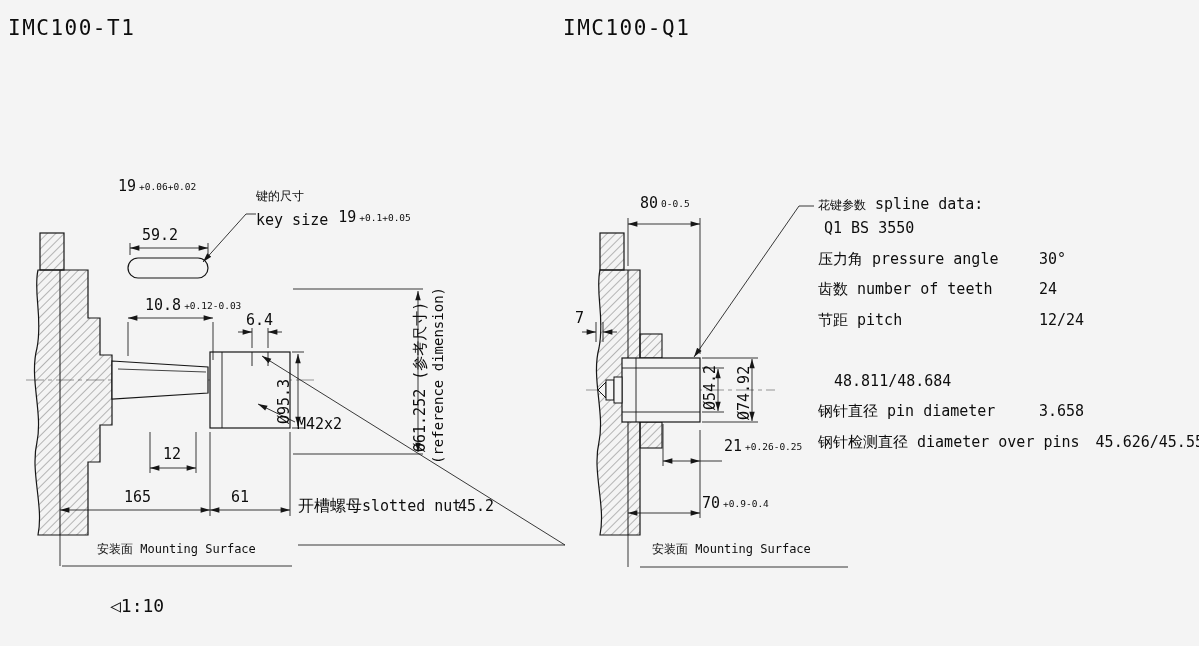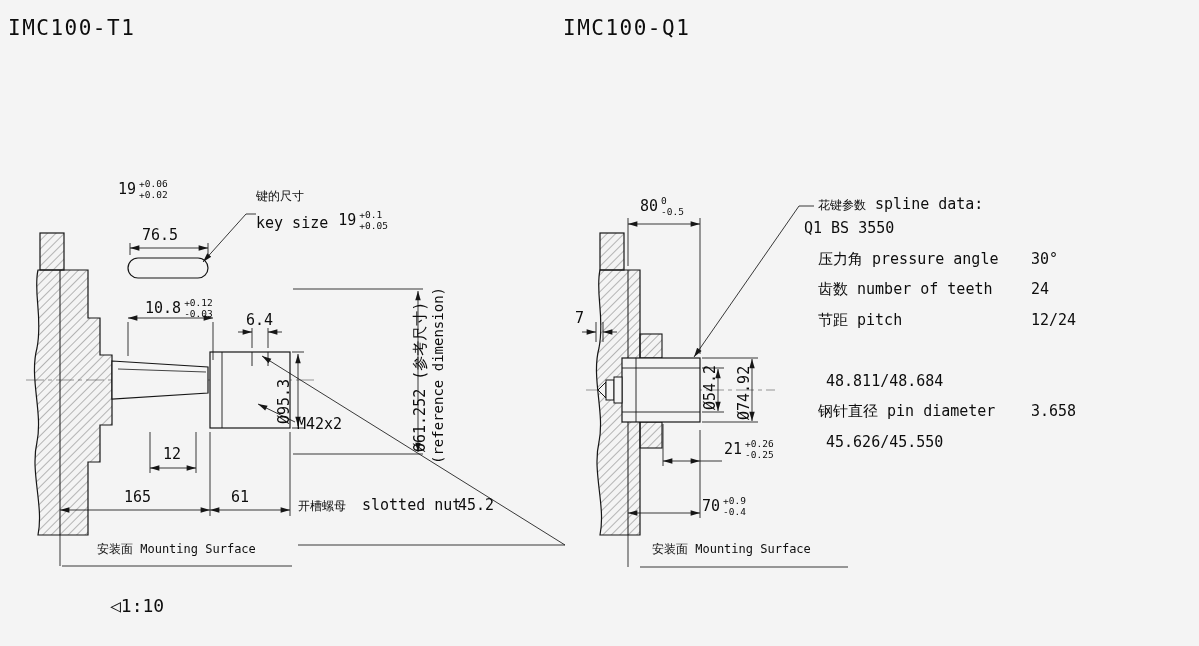--- a/index.html
+++ b/index.html
@@ -10,29 +10,29 @@
     color:#0d0d0d;
     overflow:hidden;
   }
   .stage{position:relative;width:1199px;height:646px}
   svg.lines{position:absolute;left:0;top:0}
   .txt{position:absolute;white-space:nowrap;font-size:15px;line-height:1.15}
   .title{font-size:21px;letter-spacing:1.5px}
   .cjk{font-size:12px}
   .small{font-size:14px}
   .vtext{transform:rotate(-90deg);transform-origin:0 0}
-  .tol{display:inline-flex;flex-direction:column;justify-content:flex-start;
+  .tol{display:inline-flex;flex-direction:row;justify-content:flex-start;
        font-size:9.5px;line-height:1.2;vertical-align:middle;margin-left:3px}
   .tol i{font-style:normal;display:block}
   .raised{position:relative;top:-3px;margin-left:10px}
-  .nn-cn{display:inline-block;width:64px;font-size:12px}
+  .nn-cn{display:inline-block;width:64px;font-size:16px}
   .nn-en{display:inline-block;width:96px}
   .spline-row{display:flex}
   .spline-row .lbl{display:inline-block;min-width:205px}
-  .spline-row .val{margin-left:8px}
+  .spline-row .val{margin-left:16px}
 </style>
 </head>
 <body>
 
 <div class="stage">
 
   <svg class="lines" width="1199" height="646" viewBox="0 0 1199 646">
     <defs>
       <pattern id="hatch" patternUnits="userSpaceOnUse" width="6" height="6" patternTransform="rotate(45)">
         <line x1="0" y1="0" x2="0" y2="6" stroke="#4a4a4a" stroke-width="0.75"></line>
@@ -160,21 +160,21 @@
 
   <div class="txt title" style="left:8px;top:16px">IMC100-T1</div>
 
   <div class="txt" style="left:118px;top:178px">
     <span>19</span><span class="tol">
         <i>+0.06</i>
         <i>+0.02</i>
       </span>
   </div>
 
-  <div class="txt" style="left:142px;top:227px">76.5</div>
+  <div class="txt" style="left:142px;top:227px">59.2</div>
 
   <div class="txt cjk" style="left:256px;top:190px">键的尺寸</div>
   <div class="txt" style="left:256px;top:212px">
     <span>key size</span><span class="raised"><span>19</span><span class="tol">
           <i>+0.1</i>
           <i>+0.05</i>
         </span></span>
   </div>
 
   <div class="txt" style="left:145px;top:297px">
@@ -232,21 +232,21 @@
         <i>-0.4</i>
       </span>
   </div>
 
   <div class="txt cjk" style="left:652px;top:543px">安装面 Mounting Surface</div>
 
   <div class="txt" style="left:818px;top:196px">
     <span class="cjk">花键参数</span>
     <span>spline data:</span>
   </div>
-  <div class="txt" style="left:804px;top:220px">Q1 BS 3550</div>
+  <div class="txt" style="left:824px;top:220px">Q1 BS 3550</div>
 
   <div class="txt spline-row" style="left:818px;top:251px">
     <span class="lbl">压力角 pressure angle</span>
       <span class="val">30°</span>
   </div>
   <div class="txt spline-row" style="left:818px;top:281px">
     <span class="lbl">齿数 number of teeth</span>
       <span class="val">24</span>
   </div>
   <div class="txt spline-row" style="left:818px;top:312px">
@@ -254,16 +254,17 @@
       <span class="val">12/24</span>
   </div>
   <div class="txt spline-row" style="left:818px;top:373px">
       <span class="val">48.811/48.684</span>
   </div>
   <div class="txt spline-row" style="left:818px;top:403px">
     <span class="lbl">钢针直径 pin diameter</span>
       <span class="val">3.658</span>
   </div>
   <div class="txt spline-row" style="left:818px;top:434px">
+    <span class="lbl">钢针检测直径 diameter over pins</span>
       <span class="val">45.626/45.550</span>
   </div>
 
 </div>
 
 </body></html>

